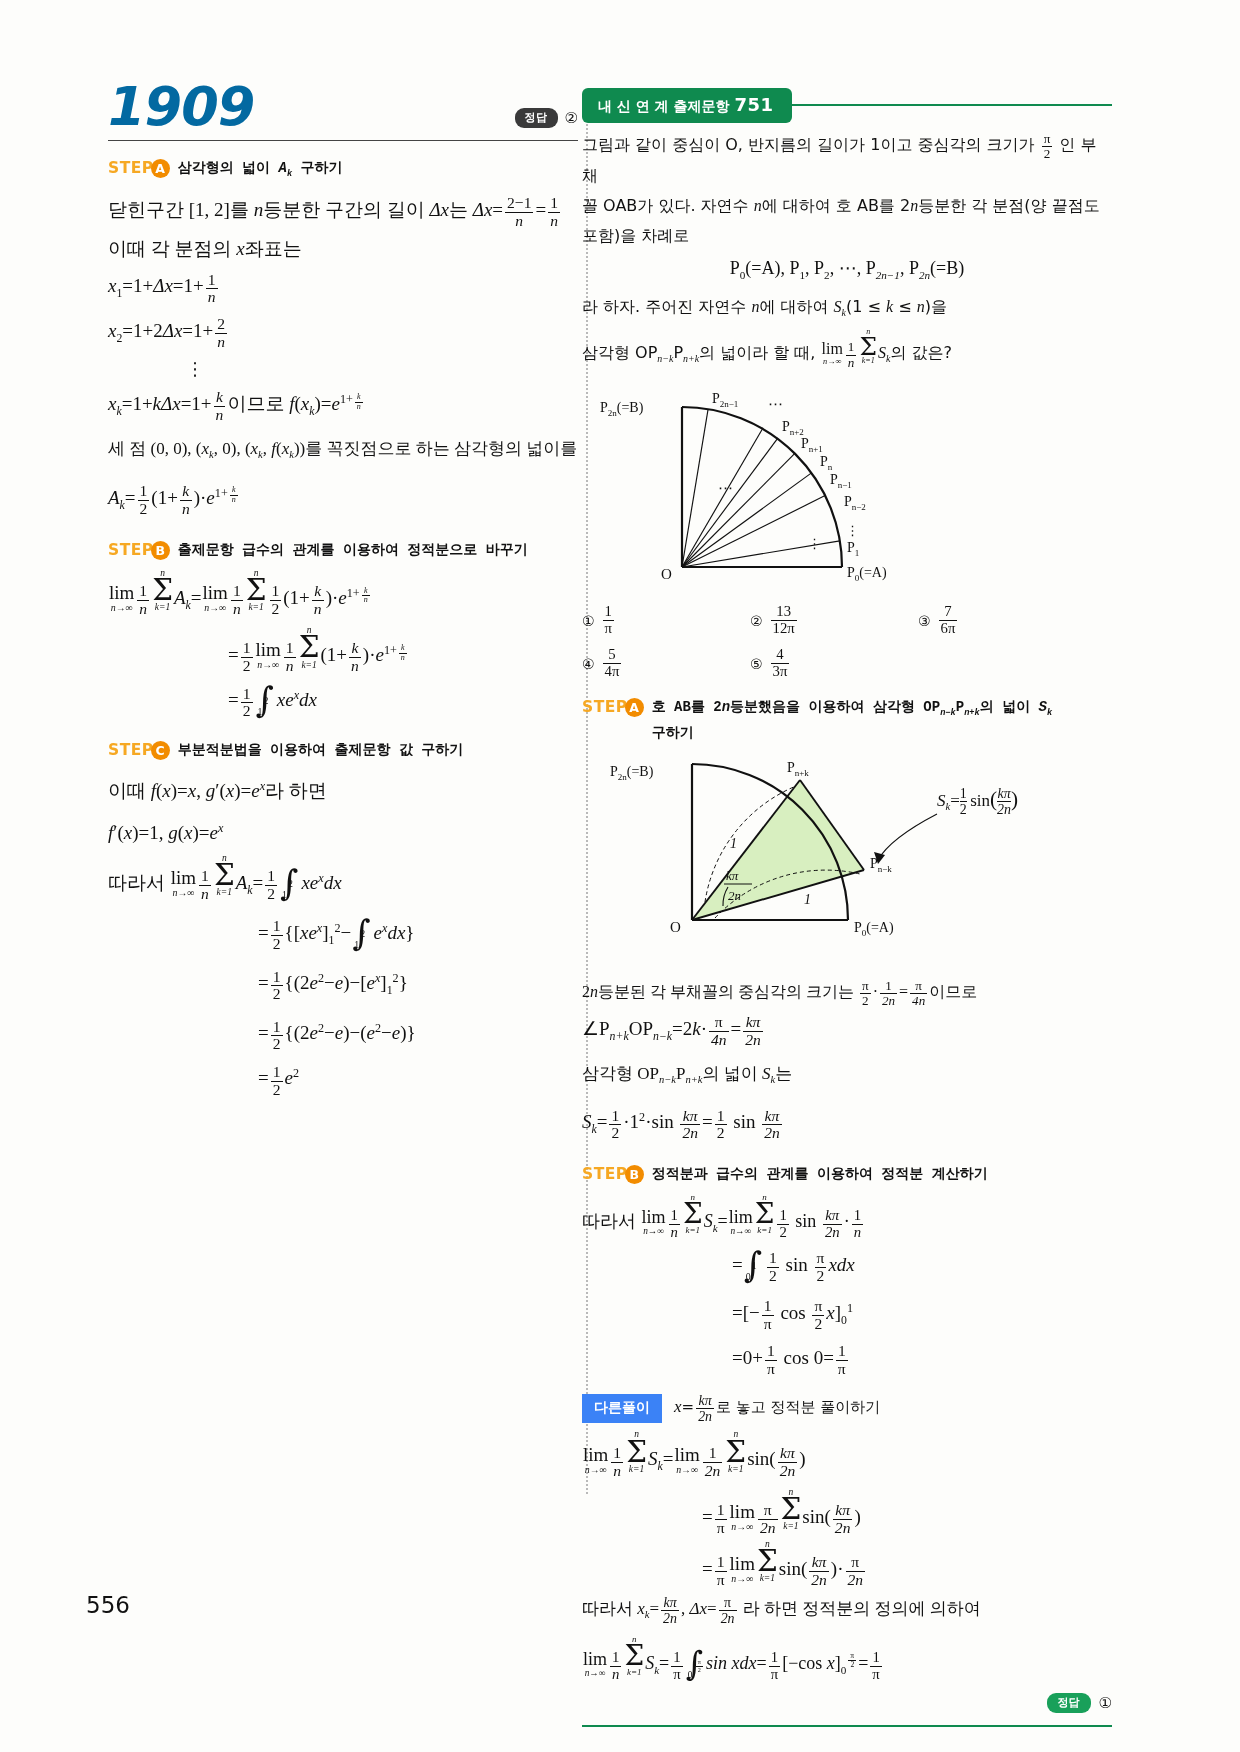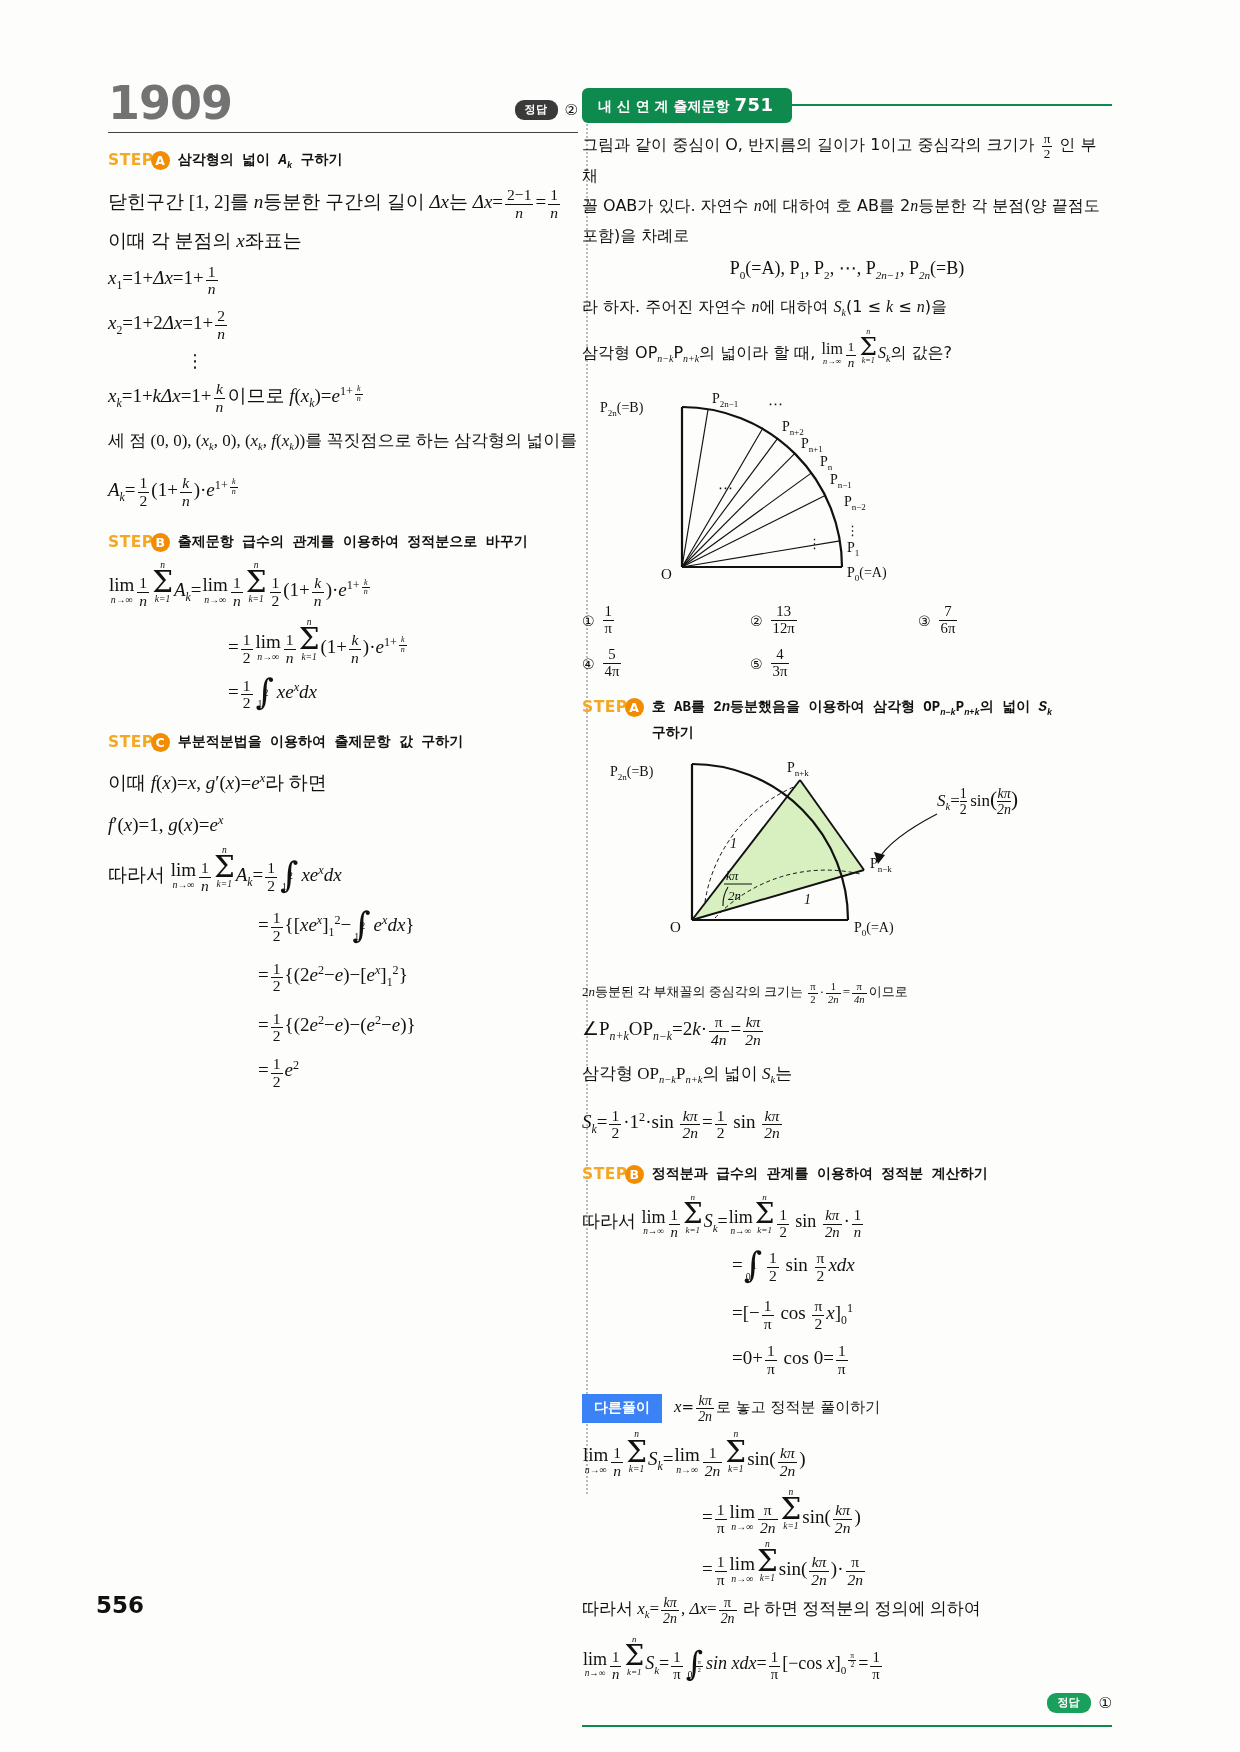--- a/index.html
+++ b/index.html
@@ -18,22 +18,22 @@
   .col-left  { position:absolute; left:108px; top:80px;  width:470px; }
   .col-right { position:absolute; left:582px; top:88px;  width:530px; }
   .col-divider {
     position:absolute; left:586px; top:104px; width:0; height:1390px;
     border-left:2px dotted #b9b9b9;
   }
 
   
   .qnum {
     font-family:"DejaVu Sans", sans-serif;
-    font-weight:bold; 
-    font-size:46px; color:#737373; letter-spacing:-1px;
+    font-weight:bold; font-style:italic;
+    font-size:54px; color:#0369a1; letter-spacing:-1px;
     line-height:1;
   }
   .hdr-row { display:flex; align-items:flex-end; justify-content:space-between; }
   .ans-pill-wrap { display:flex; align-items:center; gap:7px; padding-bottom:6px; }
   .ans-pill {
     background:#3a3a3a; color:#fff; font-family:"DejaVu Sans", sans-serif;
     font-size:11px; font-weight:bold; border-radius:9px; padding:2px 10px 3px;
     letter-spacing:0.5px;
   }
   .ans-circ {
@@ -126,22 +126,22 @@
   .alt-title { font-family:"DejaVu Sans", sans-serif; font-size:15px; }
 
   
   .ans-green-row { display:flex; justify-content:flex-end; align-items:center; gap:8px; margin-top:6px; }
   .ans-green {
     background:#19a05a; color:#fff; font-family:"DejaVu Sans", sans-serif;
     font-size:11px; font-weight:bold; border-radius:9px; padding:2px 11px 3px;
   }
 
   .pagenum {
-    position:absolute; left:96px; top:1592px;
-    font-family:"DejaVu Sans", sans-serif; font-weight:bold; font-size:23px; color:#111;
+    position:absolute; left:86px; top:1592px;
+    font-family:"DejaVu Sans", sans-serif; font-weight:normal; font-size:23px; color:#111;
   }
   figure { margin:0; }
   svg text { font-family:"Liberation Serif", serif; }
 </style>
 </head>
 <body>
 
 <div class="page">
 
   <div class="col-divider"></div>
@@ -373,21 +373,21 @@
           <text x="146" y="148" font-size="13" font-style="italic">2n</text>
         </g>
         <foreignObject x="355" y="34" width="175" height="60">
           <div xmlns="http://www.w3.org/1999/xhtml" style="font-family:'Liberation Serif',serif;font-size:17px;">
             <span style="font-style:italic;">S</span><span style="font-size:0.62em;vertical-align:sub;font-style:italic;">k</span>=<span style="display:inline-block;text-align:center;vertical-align:-0.5em;line-height:1.08;"><span style="display:block;font-size:0.82em;border-bottom:1px solid #111;">1</span><span style="display:block;font-size:0.82em;">2</span></span> sin<span style="font-size:1.25em;">(</span><span style="display:inline-block;text-align:center;vertical-align:-0.5em;line-height:1.08;"><span style="display:block;font-size:0.82em;border-bottom:1px solid #111;font-style:italic;">kπ</span><span style="display:block;font-size:0.82em;font-style:italic;">2n</span></span><span style="font-size:1.25em;">)</span>
           </div>
         </foreignObject>
       </svg>
     </figure>
 
-    <div class="math" style="font-size:13px;margin-top:24px;">
+    <div class="math" style="font-size:16px;margin-top:24px;">
       2<span class="mi">n</span>등분된 각 부채꼴의 중심각의 크기는 <span class="frac"><span class="num">π</span><span>2</span></span>·<span class="frac"><span class="num">1</span><span class="mi">2n</span></span>=<span class="frac"><span class="num">π</span><span class="mi">4n</span></span>이므로
     </div>
     <div class="math">
       ∠P<span class="sub mi">n+k</span>OP<span class="sub mi">n−k</span>=2<span class="mi">k</span>·<span class="frac"><span class="num">π</span><span class="mi">4n</span></span>=<span class="frac"><span class="num mi">kπ</span><span class="mi">2n</span></span>
     </div>
     <div class="math" style="font-size:17px;">
       삼각형 OP<span class="sub mi">n−k</span>P<span class="sub mi">n+k</span>의 넓이 <span class="mi">S</span><span class="sub mi">k</span>는
     </div>
     <div class="math">
       <span class="mi">S</span><span class="sub mi">k</span>=<span class="frac"><span class="num">1</span><span>2</span></span>·1<span class="sup">2</span>·sin <span class="frac"><span class="num mi">kπ</span><span class="mi">2n</span></span>=<span class="frac"><span class="num">1</span><span>2</span></span> sin <span class="frac"><span class="num mi">kπ</span><span class="mi">2n</span></span>

